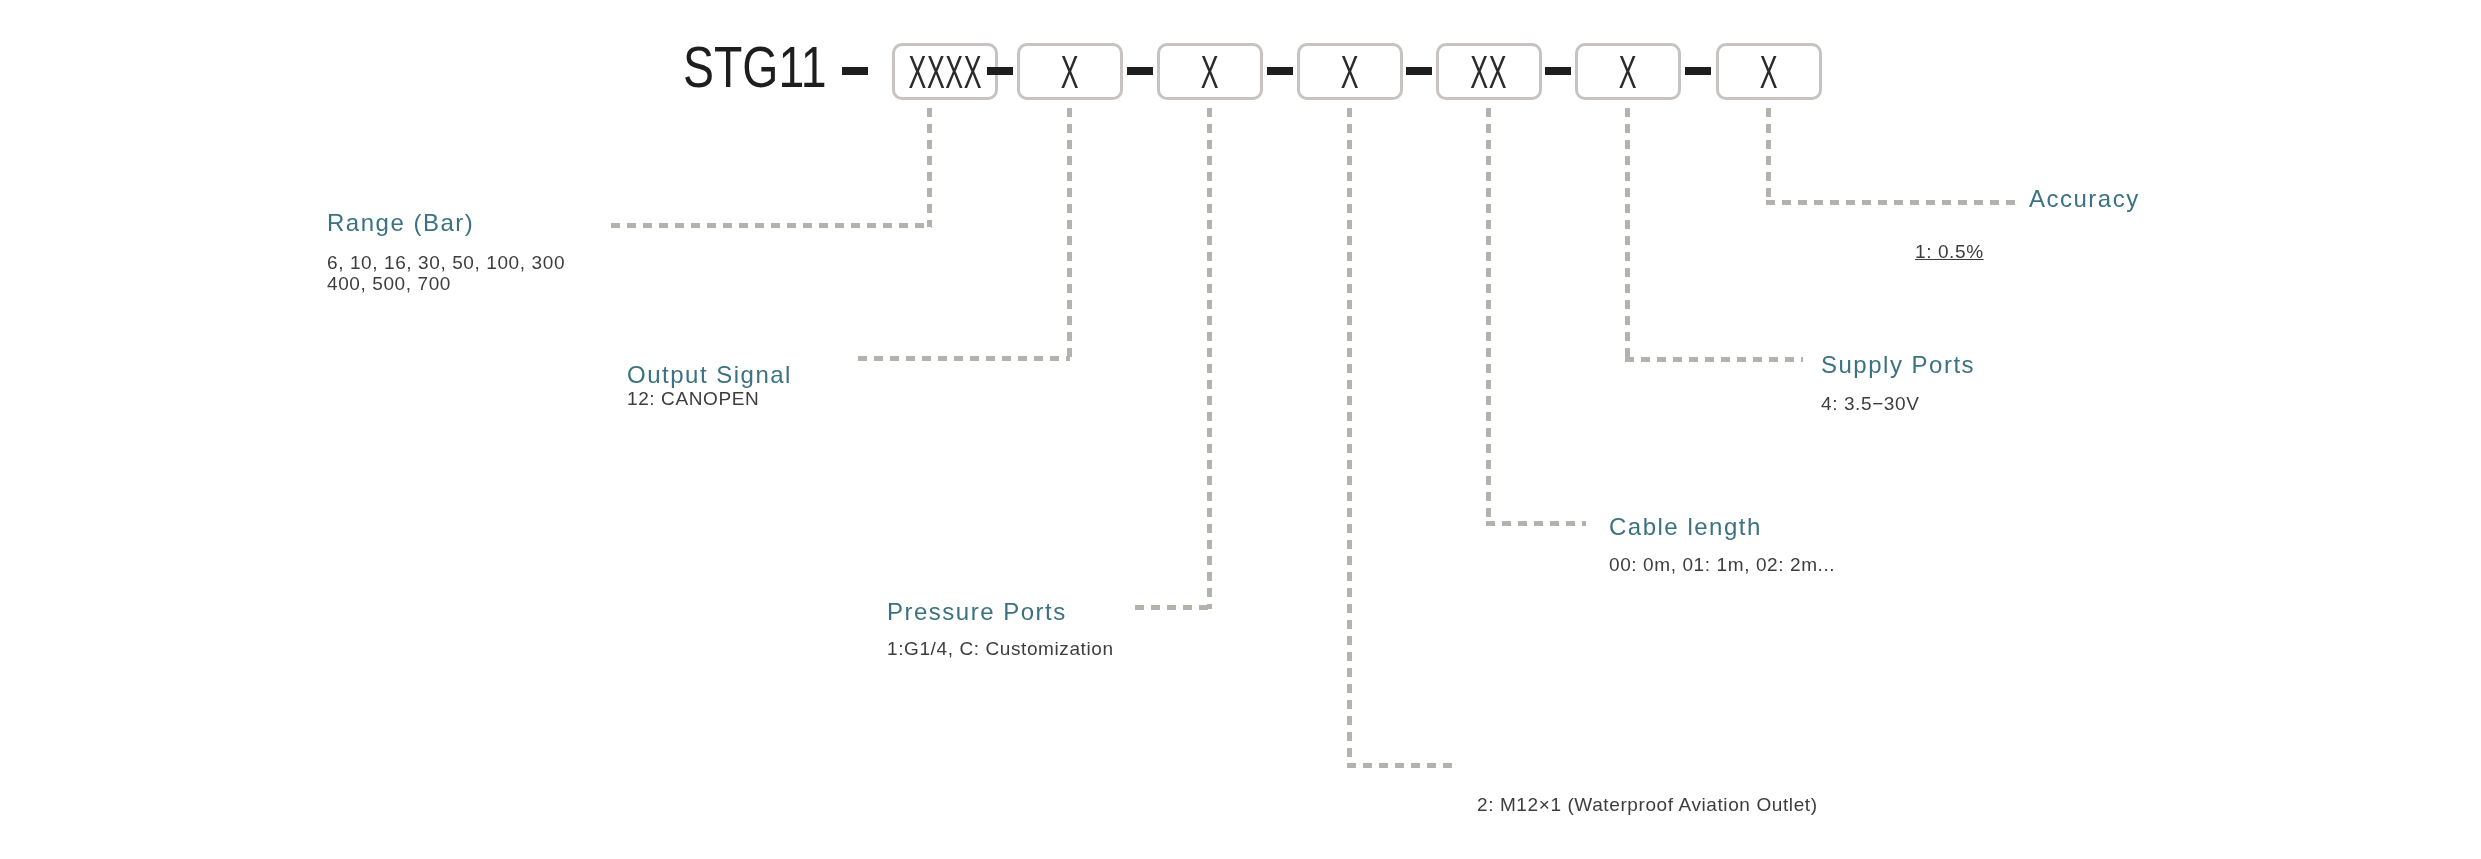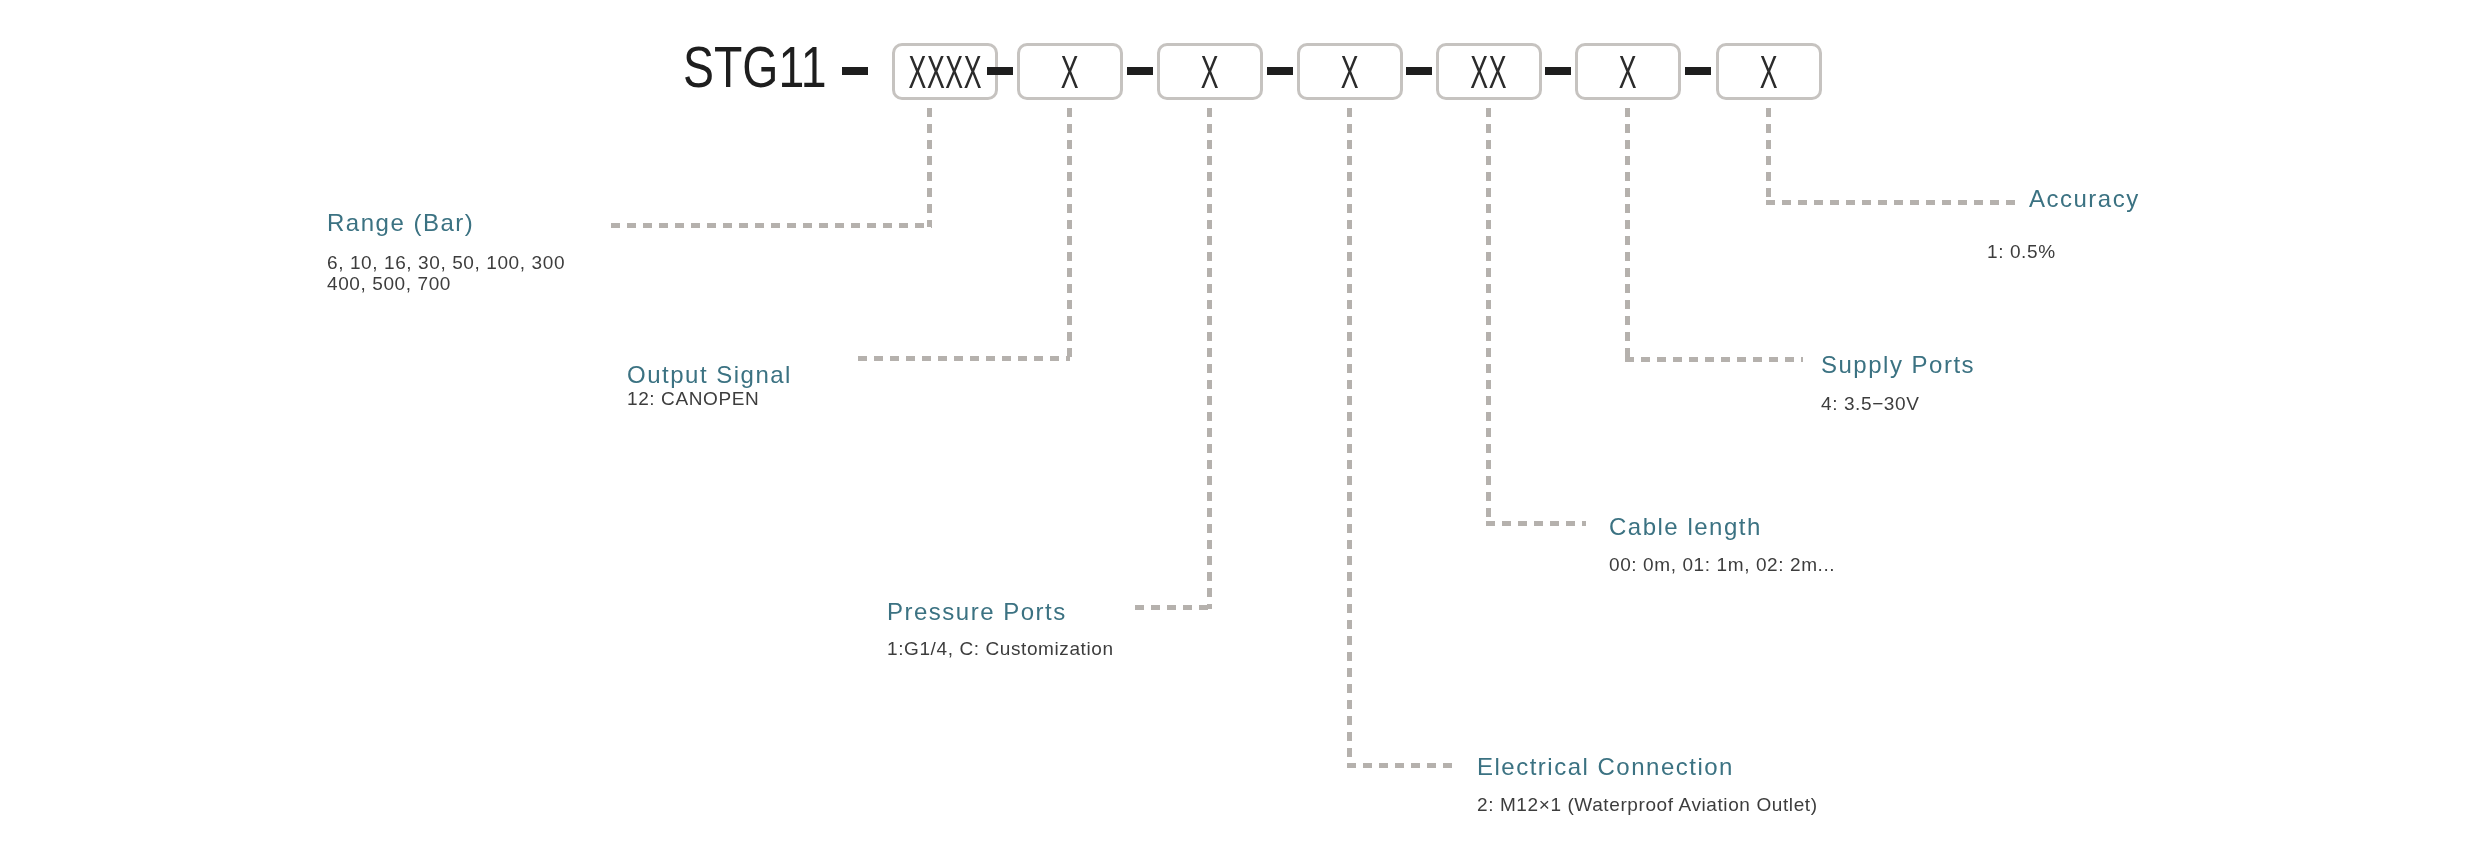--- a/index.html
+++ b/index.html
@@ -140,33 +140,32 @@
   <div class="field-label" style="left:627px;top:346px;margin-top:13px;">Output Signal</div>
   <div class="field-desc" style="left:627px;top:388px;">
     <span>12: CANOPEN</span>
   </div>
 
   <div class="field-label" style="left:887px;top:596px;">Pressure Ports</div>
   <div class="field-desc" style="left:887px;top:638px;">
     <span>1:G1/4, C: Customization</span>
   </div>
 
-  <div class="field-label" style="left:1477px;top:751px;">Electrical Connection</div>
   <div class="field-desc" style="left:1477px;top:794px;">
     <span>2: M12×1 (Waterproof Aviation Outlet)</span>
   </div>
 
   <div class="field-label" style="left:1609px;top:511px;">Cable length</div>
   <div class="field-desc" style="left:1609px;top:554px;">
     <span>00: 0m, 01: 1m,  02: 2m...</span>
   </div>
 
   <div class="field-label" style="left:1821px;top:349px;">Supply Ports</div>
   <div class="field-desc" style="left:1821px;top:393px;">
     <span>4: 3.5−30V</span>
   </div>
 
   <div class="field-label" style="left:2029px;top:183px;">Accuracy</div>
-  <div class="field-desc" style="left:1987px;top:241px;">
+  <div class="field-desc" style="left:1915px;top:241px;text-decoration:underline;">
     <span>1: 0.5%</span>
   </div>
 
 </div>
 
 </body></html>

